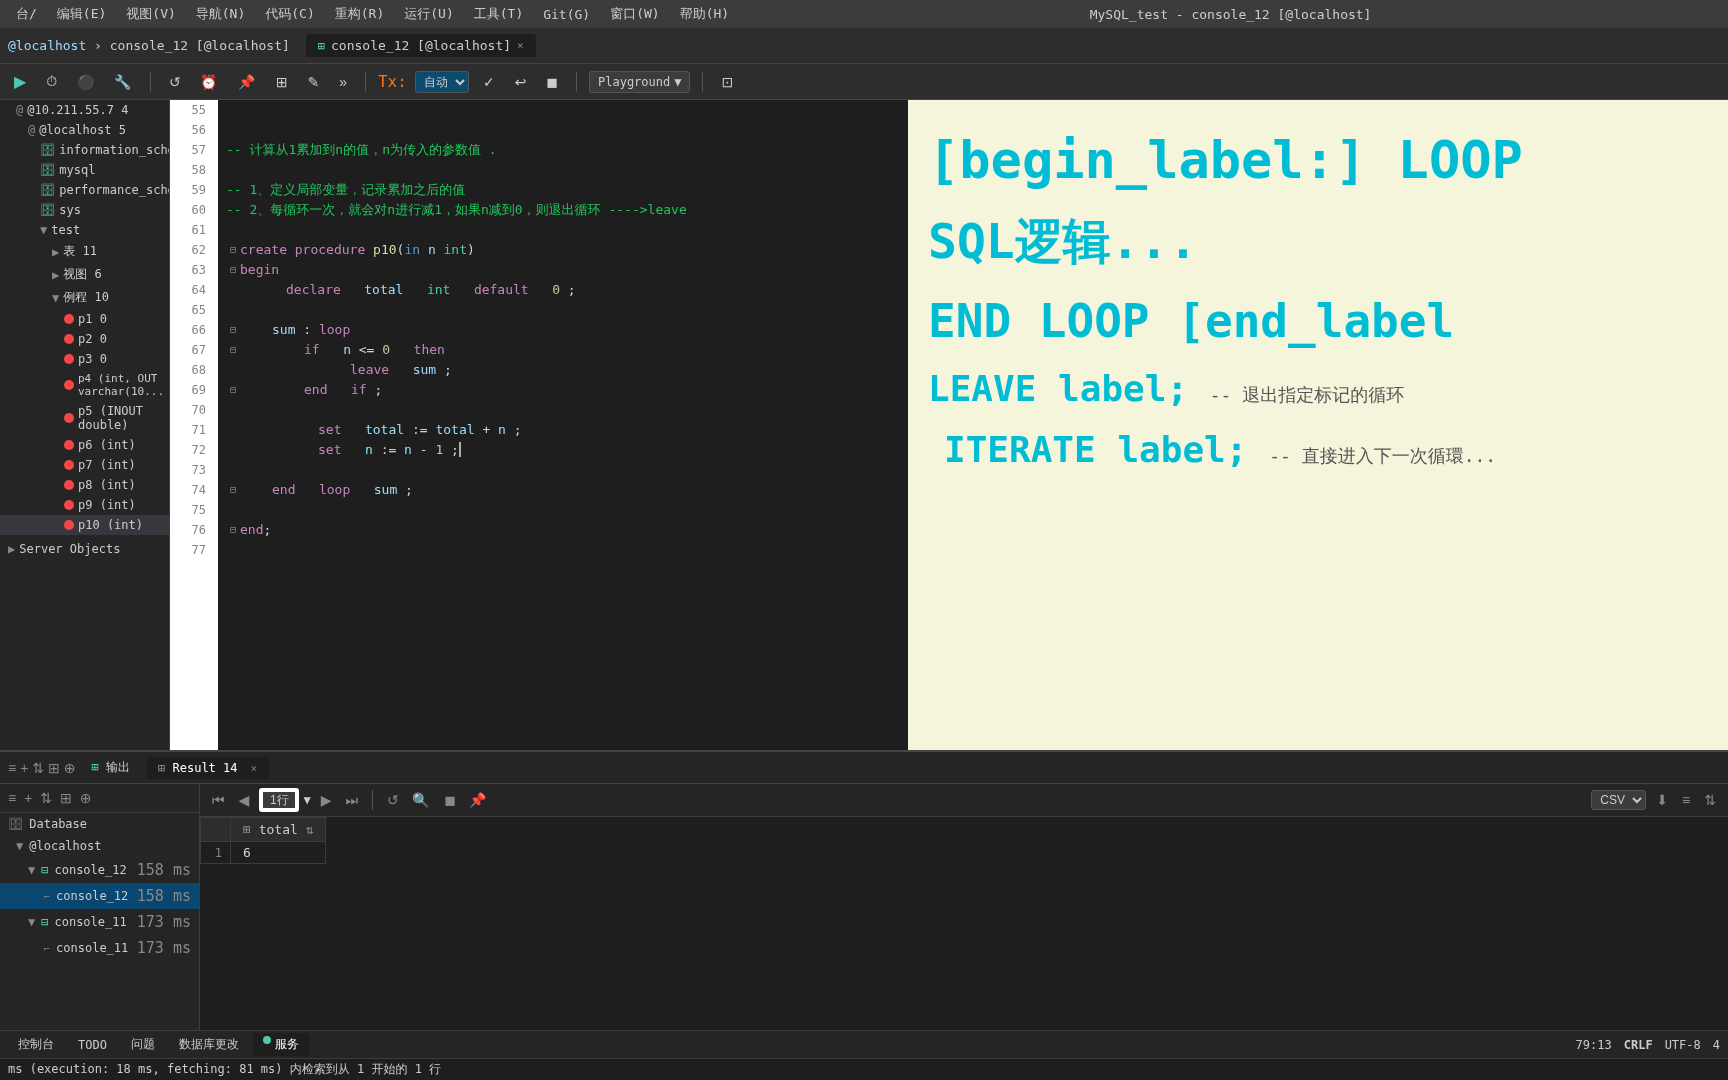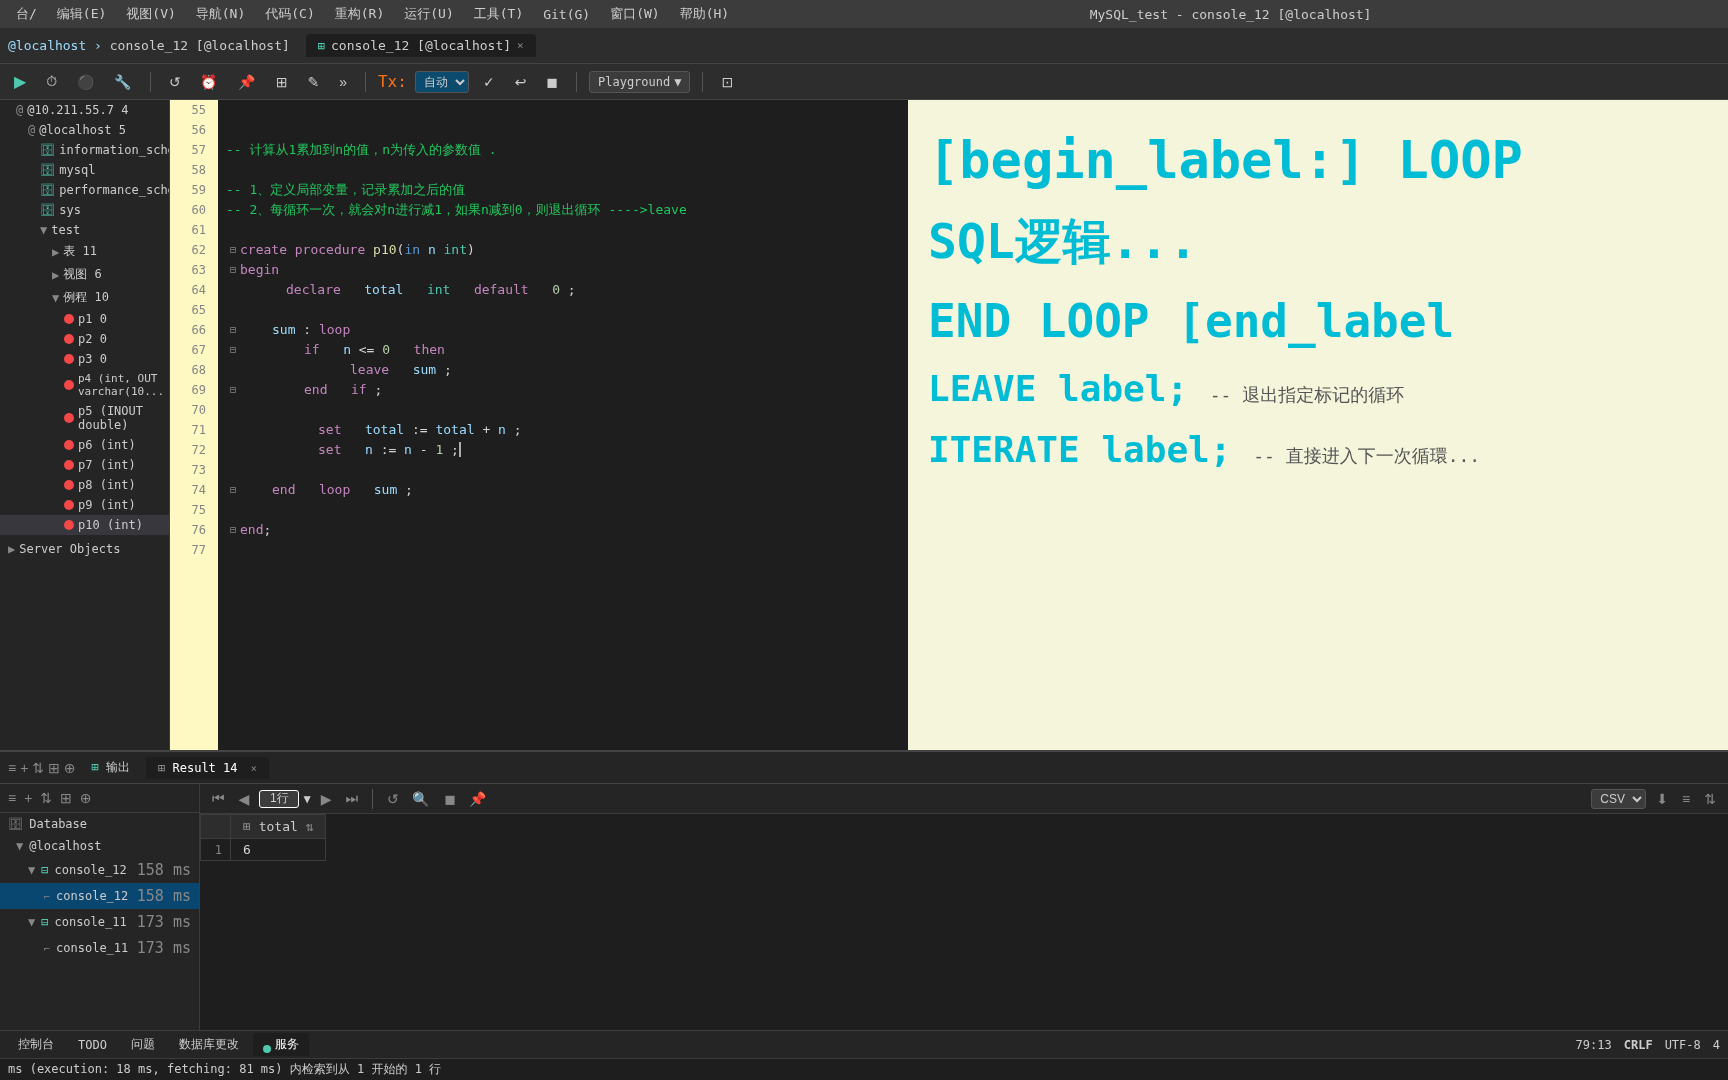--- a/index.html
+++ b/index.html
@@ -143,21 +143,21 @@
 
     
     .code-editor {
       flex: 1;
       display: flex;
       overflow: hidden;
       position: relative;
     }
     .line-numbers {
       width: 48px;
-      background: #fef9c3;
+      background: #ffffff;
       color: #858585;
       font-size: 13px;
       line-height: 20px;
       padding: 0 8px 0 0;
       text-align: right;
       user-select: none;
       overflow: hidden;
       flex-shrink: 0;
     }
     .line-num { height: 20px; display: flex; align-items: center; justify-content: flex-end; padding-right: 4px; font-size: 12px; }
@@ -245,20 +245,21 @@
       font-family: 'Consolas', monospace;
       margin-bottom: 20px;
       white-space: nowrap;
     }
     .iterate-label {
       color: #00bcd4;
       font-size: 36px;
       font-weight: bold;
       font-family: 'Consolas', monospace;
       white-space: nowrap;
+      margin-left: 16px;
     }
     .leave-comment { color: #555; font-size: 18px; font-weight: normal; }
     .iterate-comment { color: #555; font-size: 18px; font-weight: normal; }
 
     
     .bottom-panel {
       height: 280px;
       display: flex;
       flex-direction: column;
       background: #1e1e1e;
@@ -351,21 +352,21 @@
     .rt-page-info {
       font-size: 12px;
       color: #cccccc;
       display: flex;
       align-items: center;
       gap: 4px;
     }
     .rt-page-input {
       background: #3c3c3c;
       color: #cccccc;
-      border: 1px solid #ffffff;
+      border: 4px solid #ffffff;
       border-radius: 3px;
       width: 40px;
       font-size: 12px;
       padding: 1px 4px;
       text-align: center;
     }
     .rt-right { margin-left: auto; display: flex; align-items: center; gap: 6px; }
     .csv-select {
       background: #3c3c3c;
       color: #cccccc;
@@ -422,21 +423,21 @@
       flex-shrink: 0;
       border-top: 1px solid #3c3c3c;
     }
     .footer-tab {
       padding: 3px 10px;
       font-size: 12px;
       color: #cccccc;
       cursor: pointer;
       border-radius: 3px;
       display: flex;
-      align-items: flex-end;
+      align-items: flex-start;
       gap: 4px;
     }
     .footer-tab.active { background: #1e1e1e; color: #fff; }
     .footer-tab .dot { width: 8px; height: 8px; }
 
     
     .status-msg-bar {
       height: 22px;
       background: #1e1e1e;
       display: flex;

